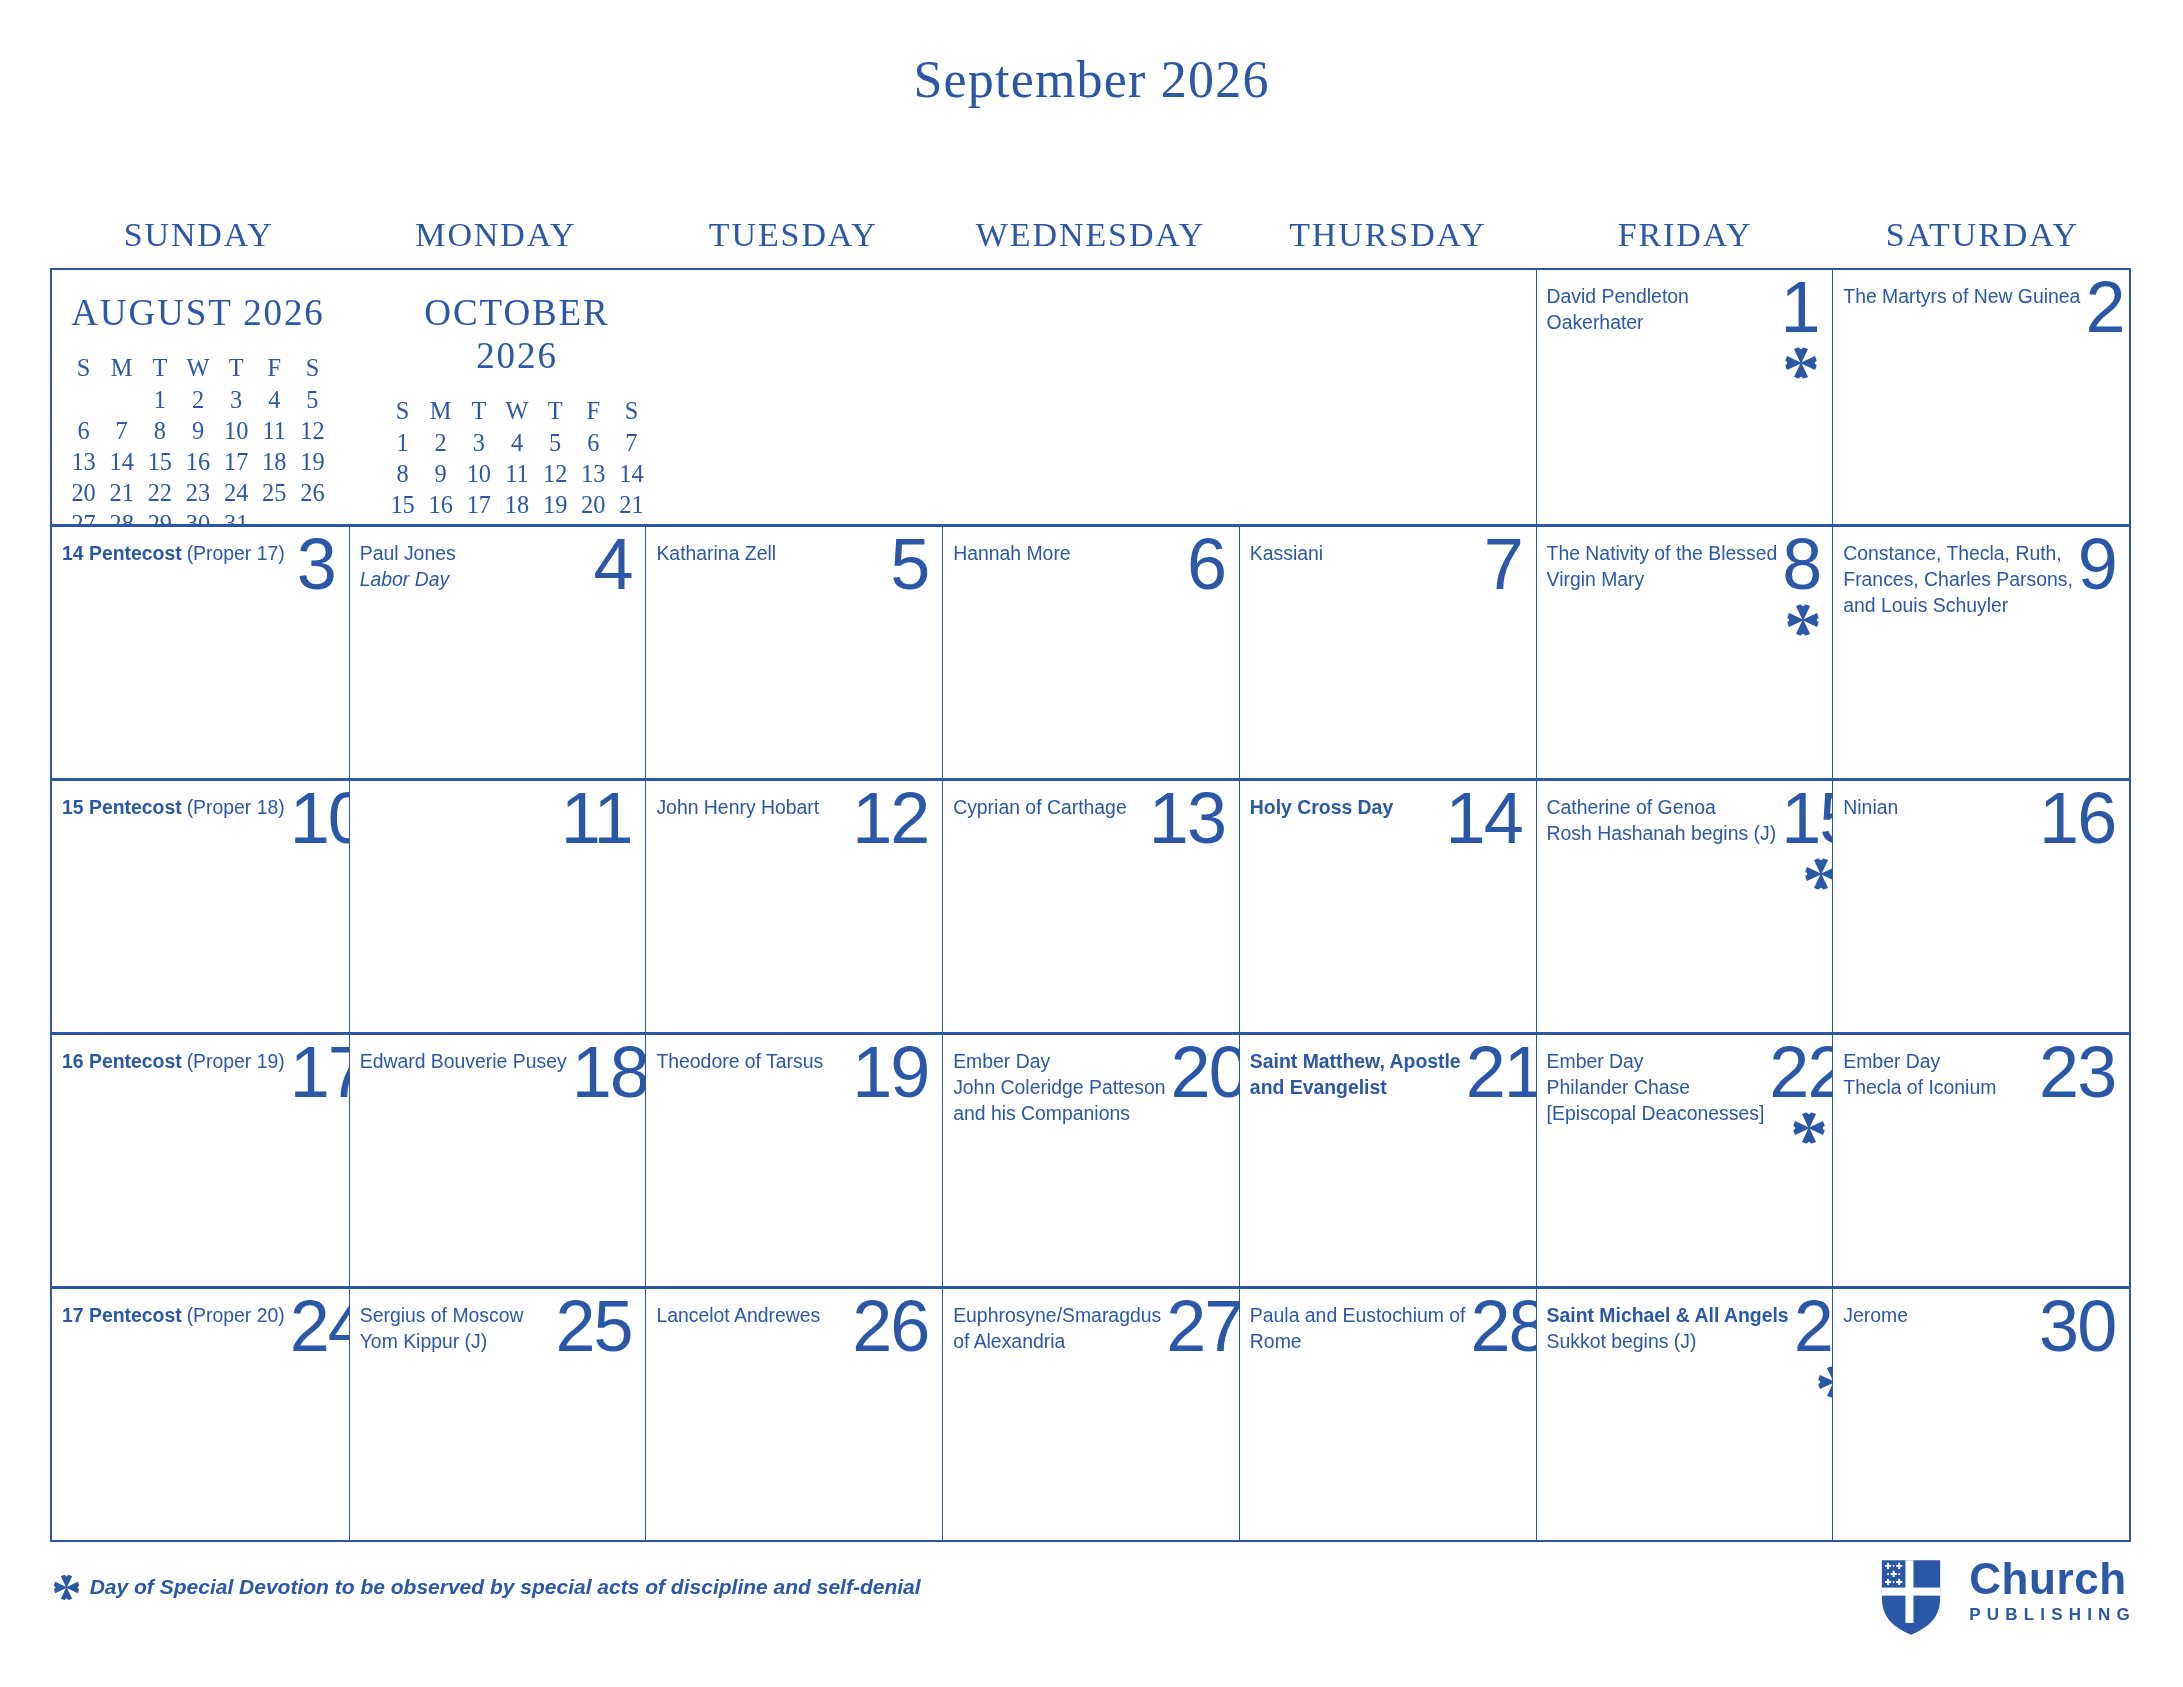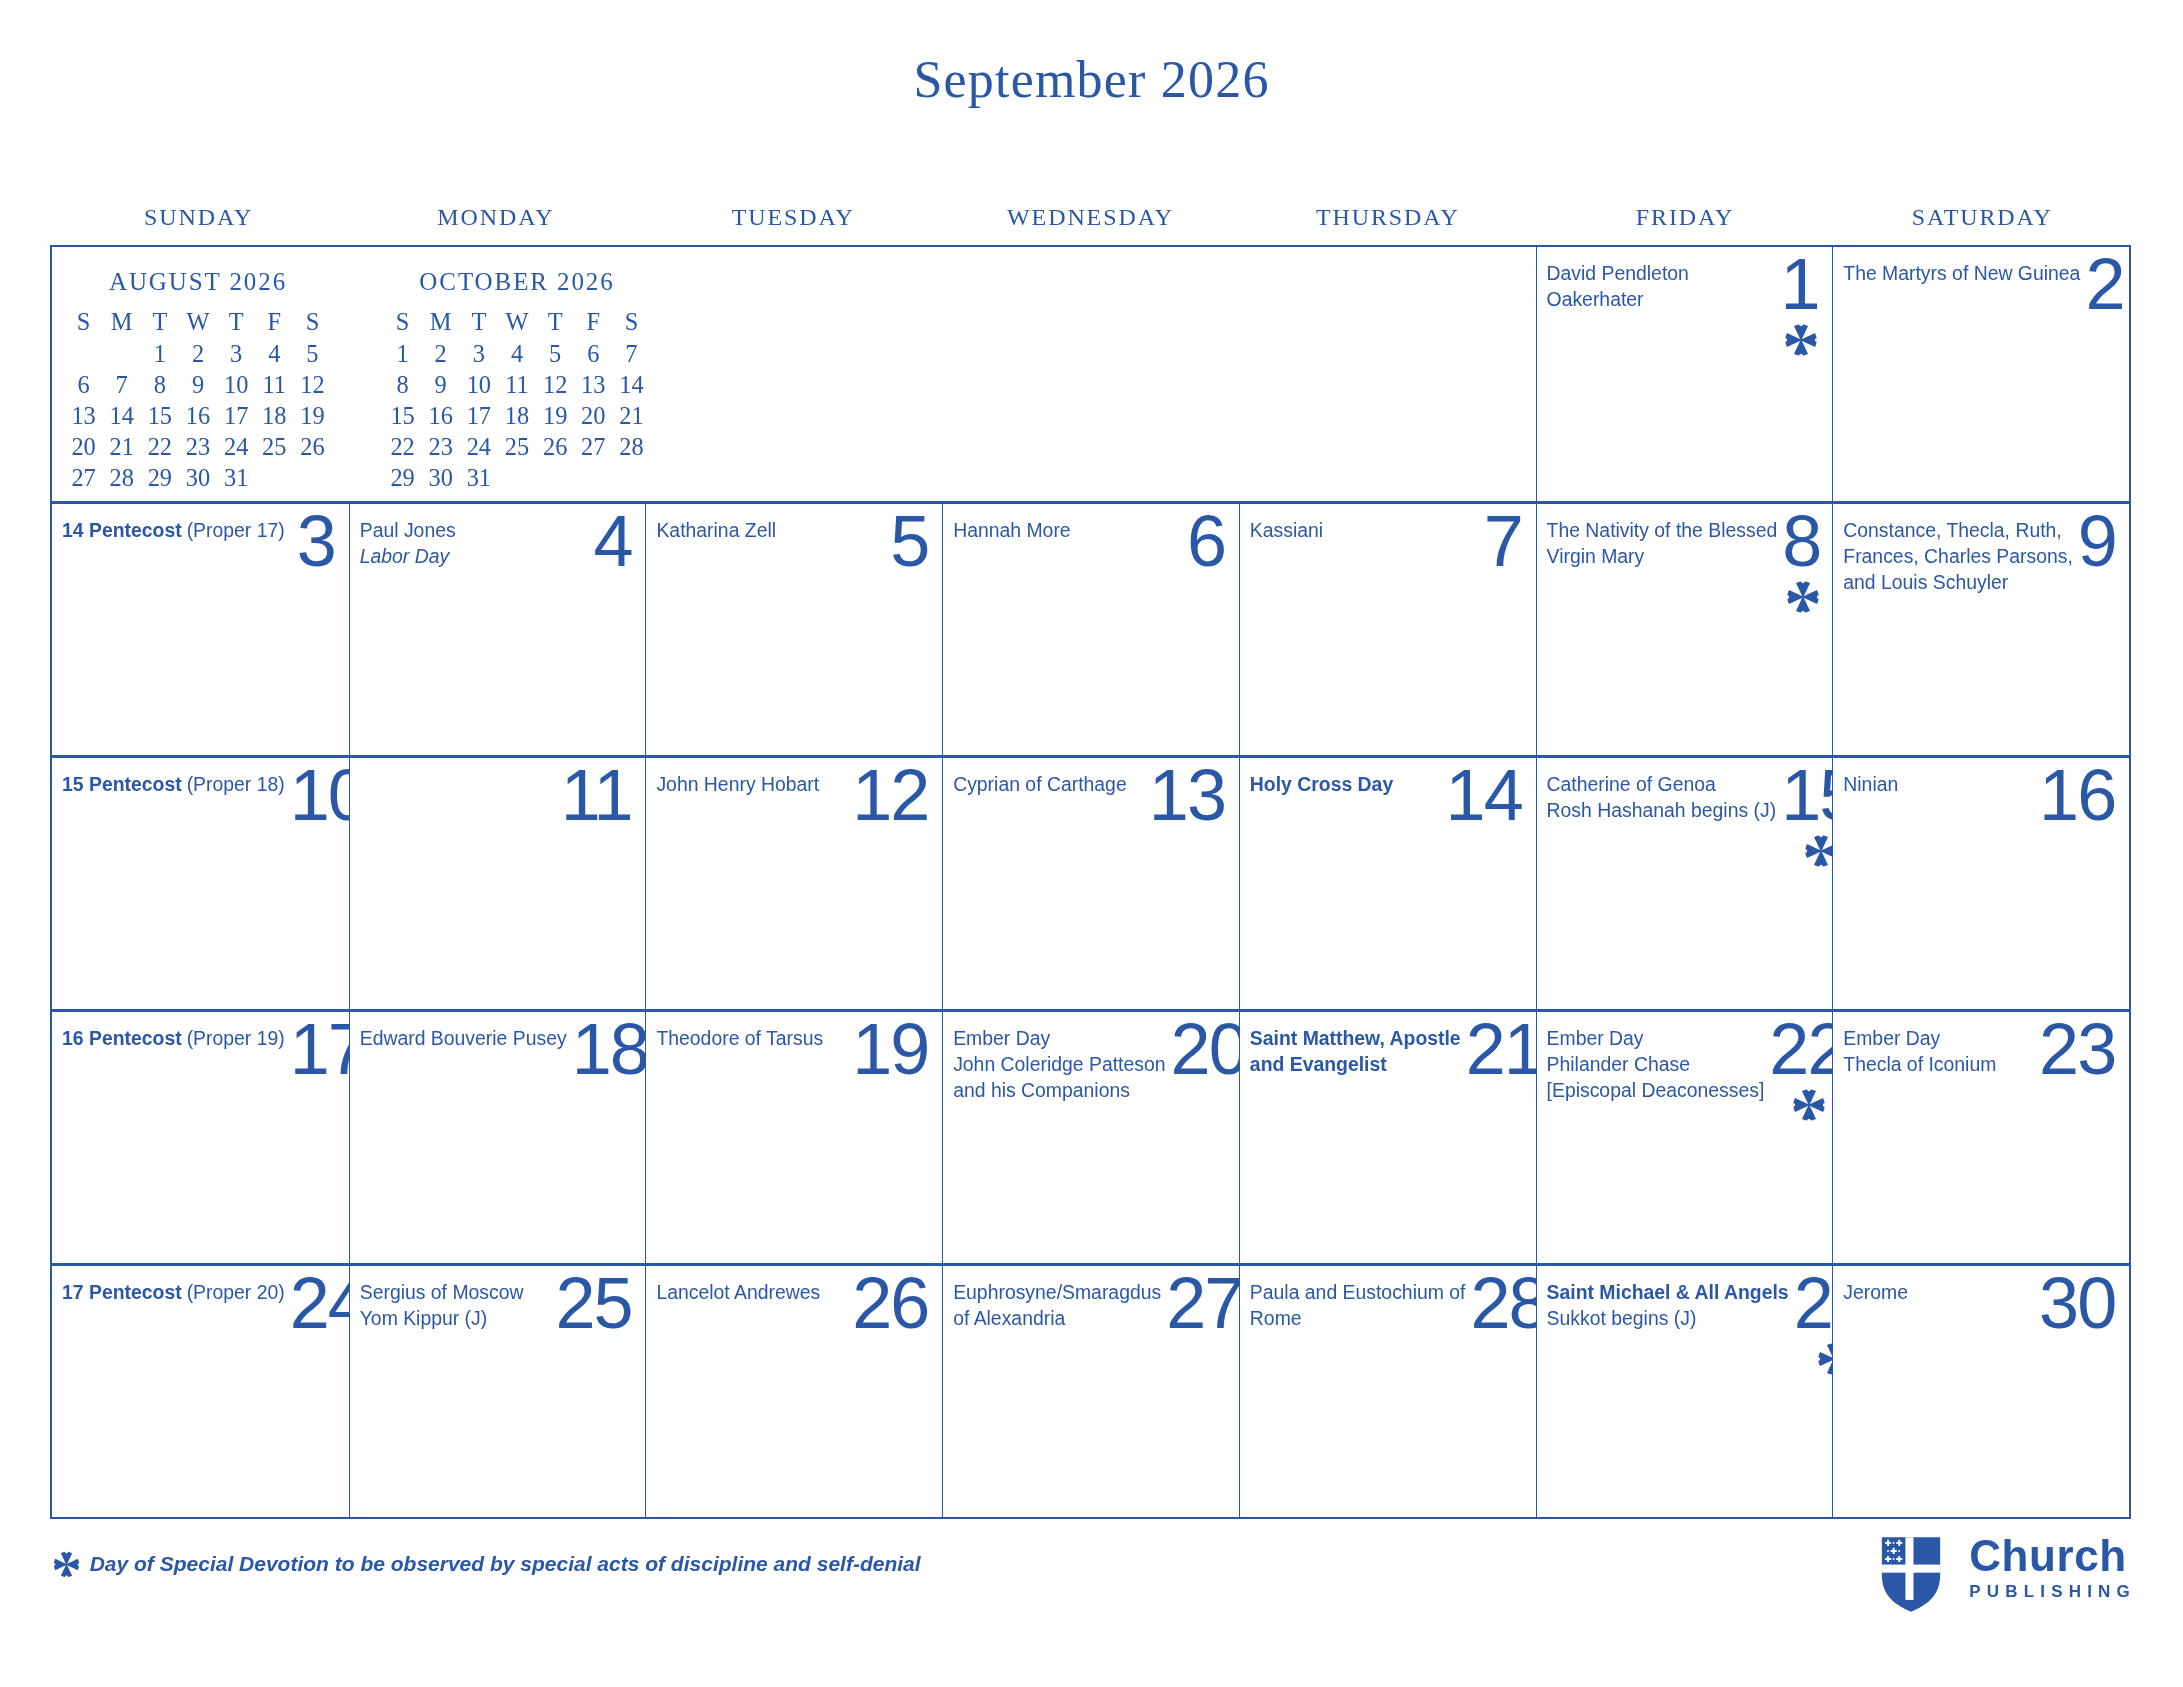--- a/index.html
+++ b/index.html
@@ -15,21 +15,21 @@
     font-family:"Liberation Serif", serif; font-weight:400;
     font-size:52px; letter-spacing:1.2px; color:var(--blue);
   }
   
   .dowrow {
     width:2081px; margin:95px 0 0 50px;
     display:grid; grid-template-columns:repeat(7,1fr);
   }
   .dowrow span {
     text-align:center; font-family:"Liberation Serif", serif;
-    font-size:24px; letter-spacing:1.9px; color:var(--blue);
+    font-size:34px; letter-spacing:1.9px; color:var(--blue);margin-top:12px;
   }
   
   .grid {
     width:2081px; margin:13.7px 0 0 50px;
     border:2.5px solid var(--blue); background:#fff;
   }
   .week { display:grid; grid-template-columns:repeat(7,1fr); height:254px; }
   .week + .week { border-top:3.7px solid var(--blue); }
   .cell { display:flex; align-items:flex-start; justify-content:space-between;
           padding:8.7px 10px 0 10px; overflow:hidden; }
@@ -44,21 +44,21 @@
   .numwrap { display:flex; flex-direction:column; align-items:center;
              margin-left:5px; flex:0 0 auto; }
   .daynum {
     font-size:72px; line-height:0.82; font-weight:300;
     letter-spacing:-1.9px; padding-right:3.7px;
   }
   .cross { width:36px; height:36px; margin-top:7.5px; color:var(--blue); }
   
   .minical { width:267px; text-align:center;
              font-family:"Liberation Serif", serif; }
-  .mtitle { font-size:25px; letter-spacing:1.9px; margin-bottom:10px; }
+  .mtitle { font-size:37px; letter-spacing:1.9px; margin-bottom:18px; }
   .mrow { display:grid; grid-template-columns:repeat(7,1fr); }
   .mrow span { text-align:center; font-size:24.4px; line-height:31px; }
   .mhead { margin-bottom:1.2px; }
   
   .footer { margin:16.2px 47px 0 52px; display:flex;
             justify-content:space-between; align-items:flex-start;font-weight:bold; }
   .note { display:flex; align-items:center; gap:8.7px;
           font-style:italic; font-size:21px; margin-top:15px; }
   .note .cross { width:29px; height:29px; margin-top:0; }
   .logo { display:flex; gap:27px; align-items:flex-start; }

